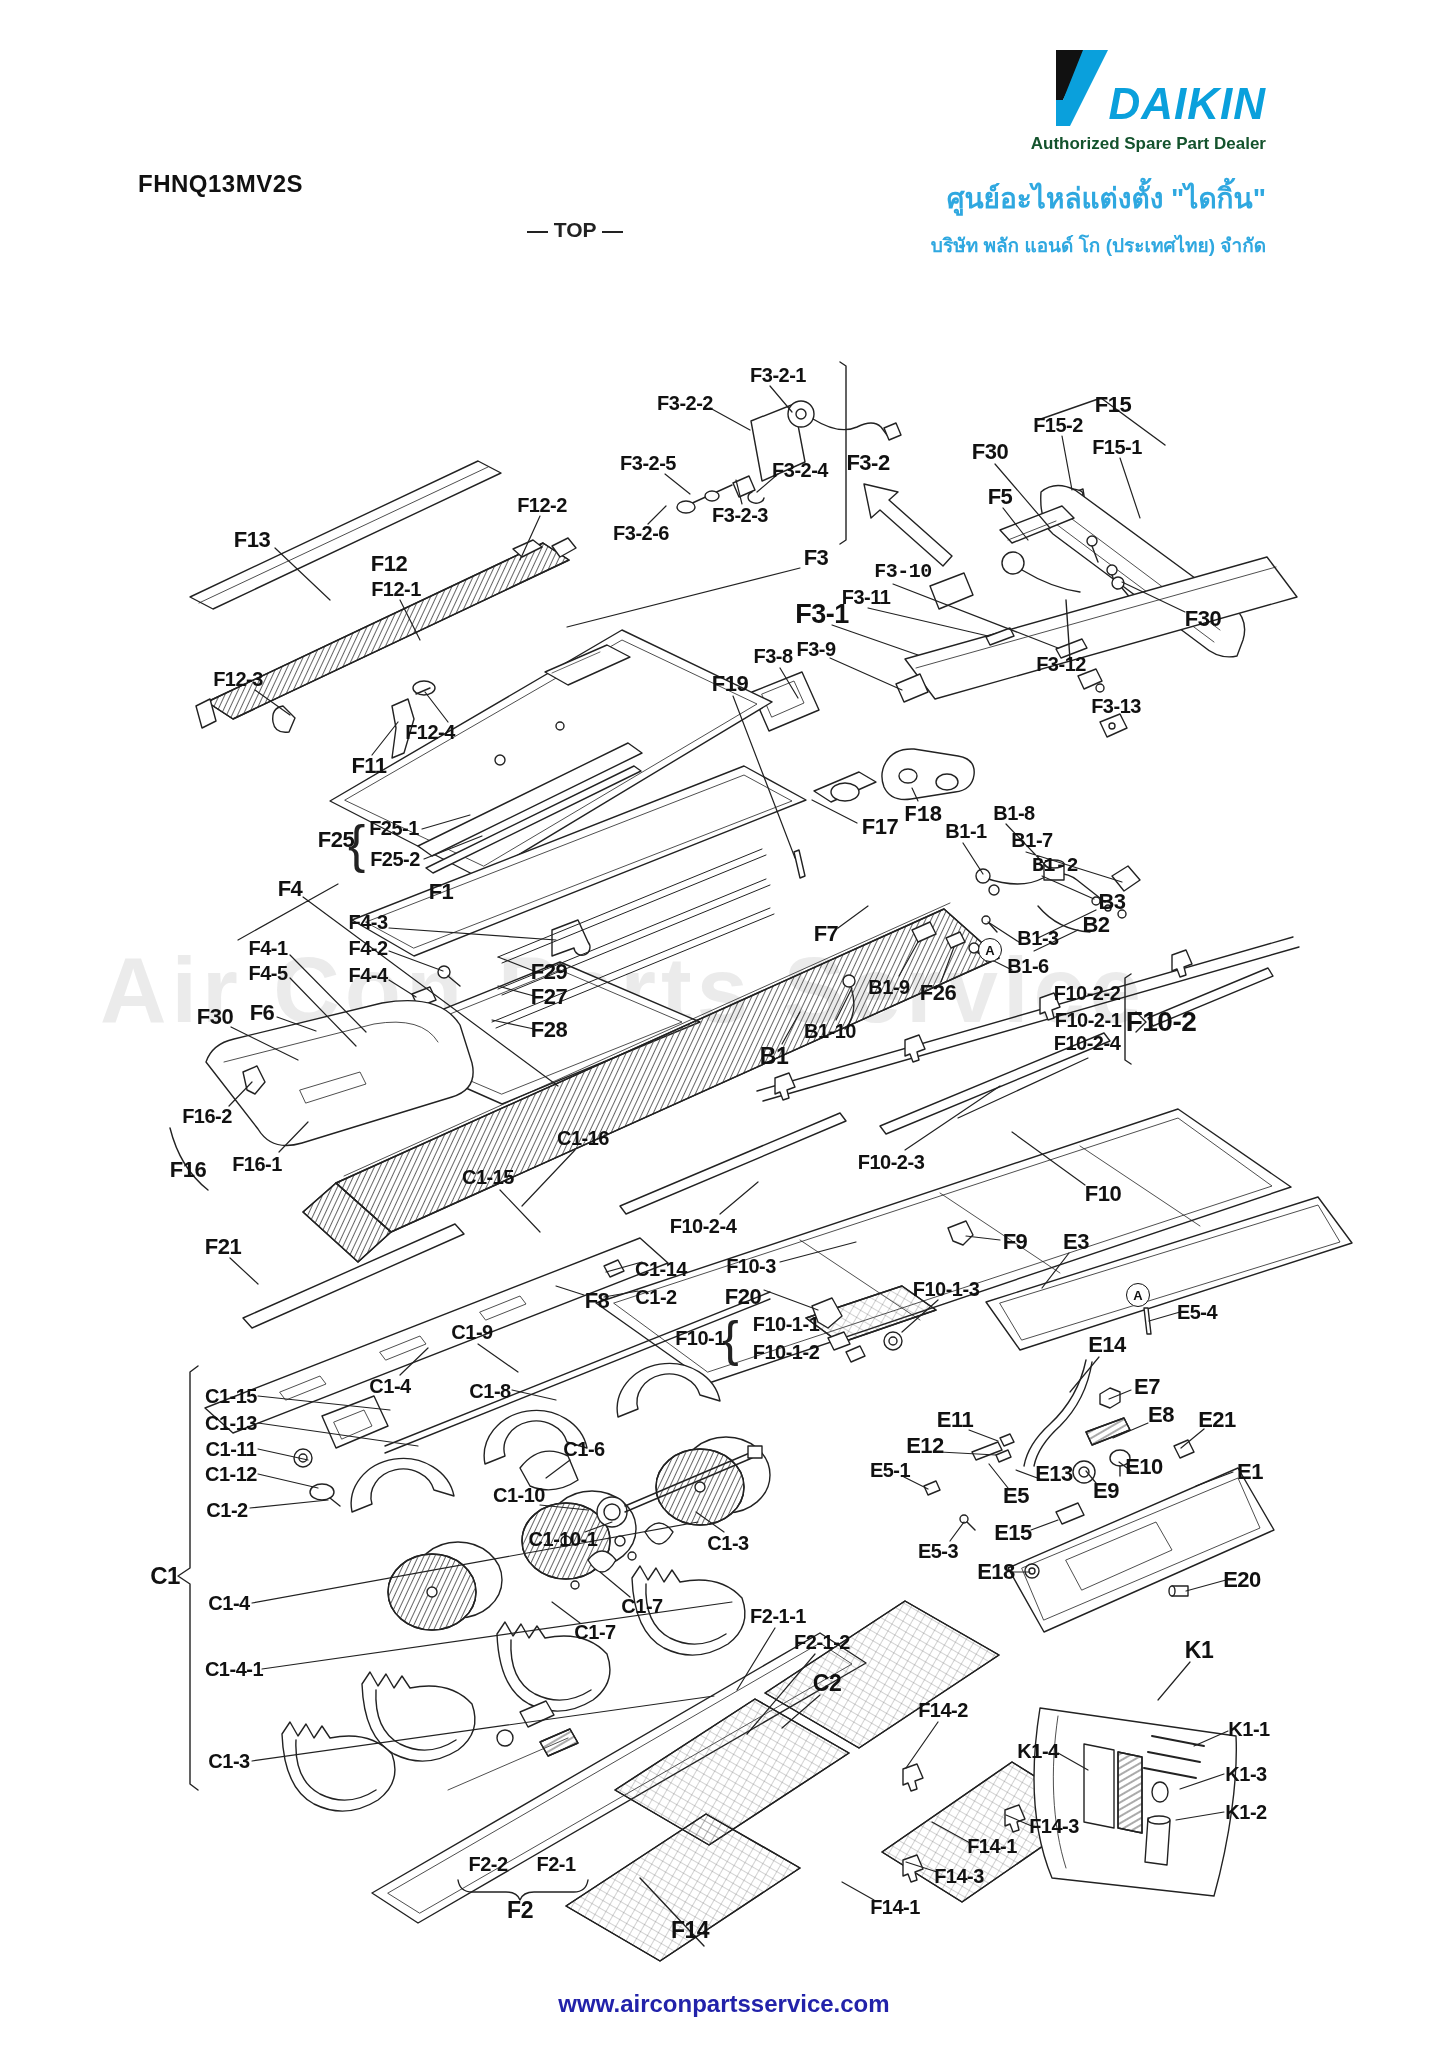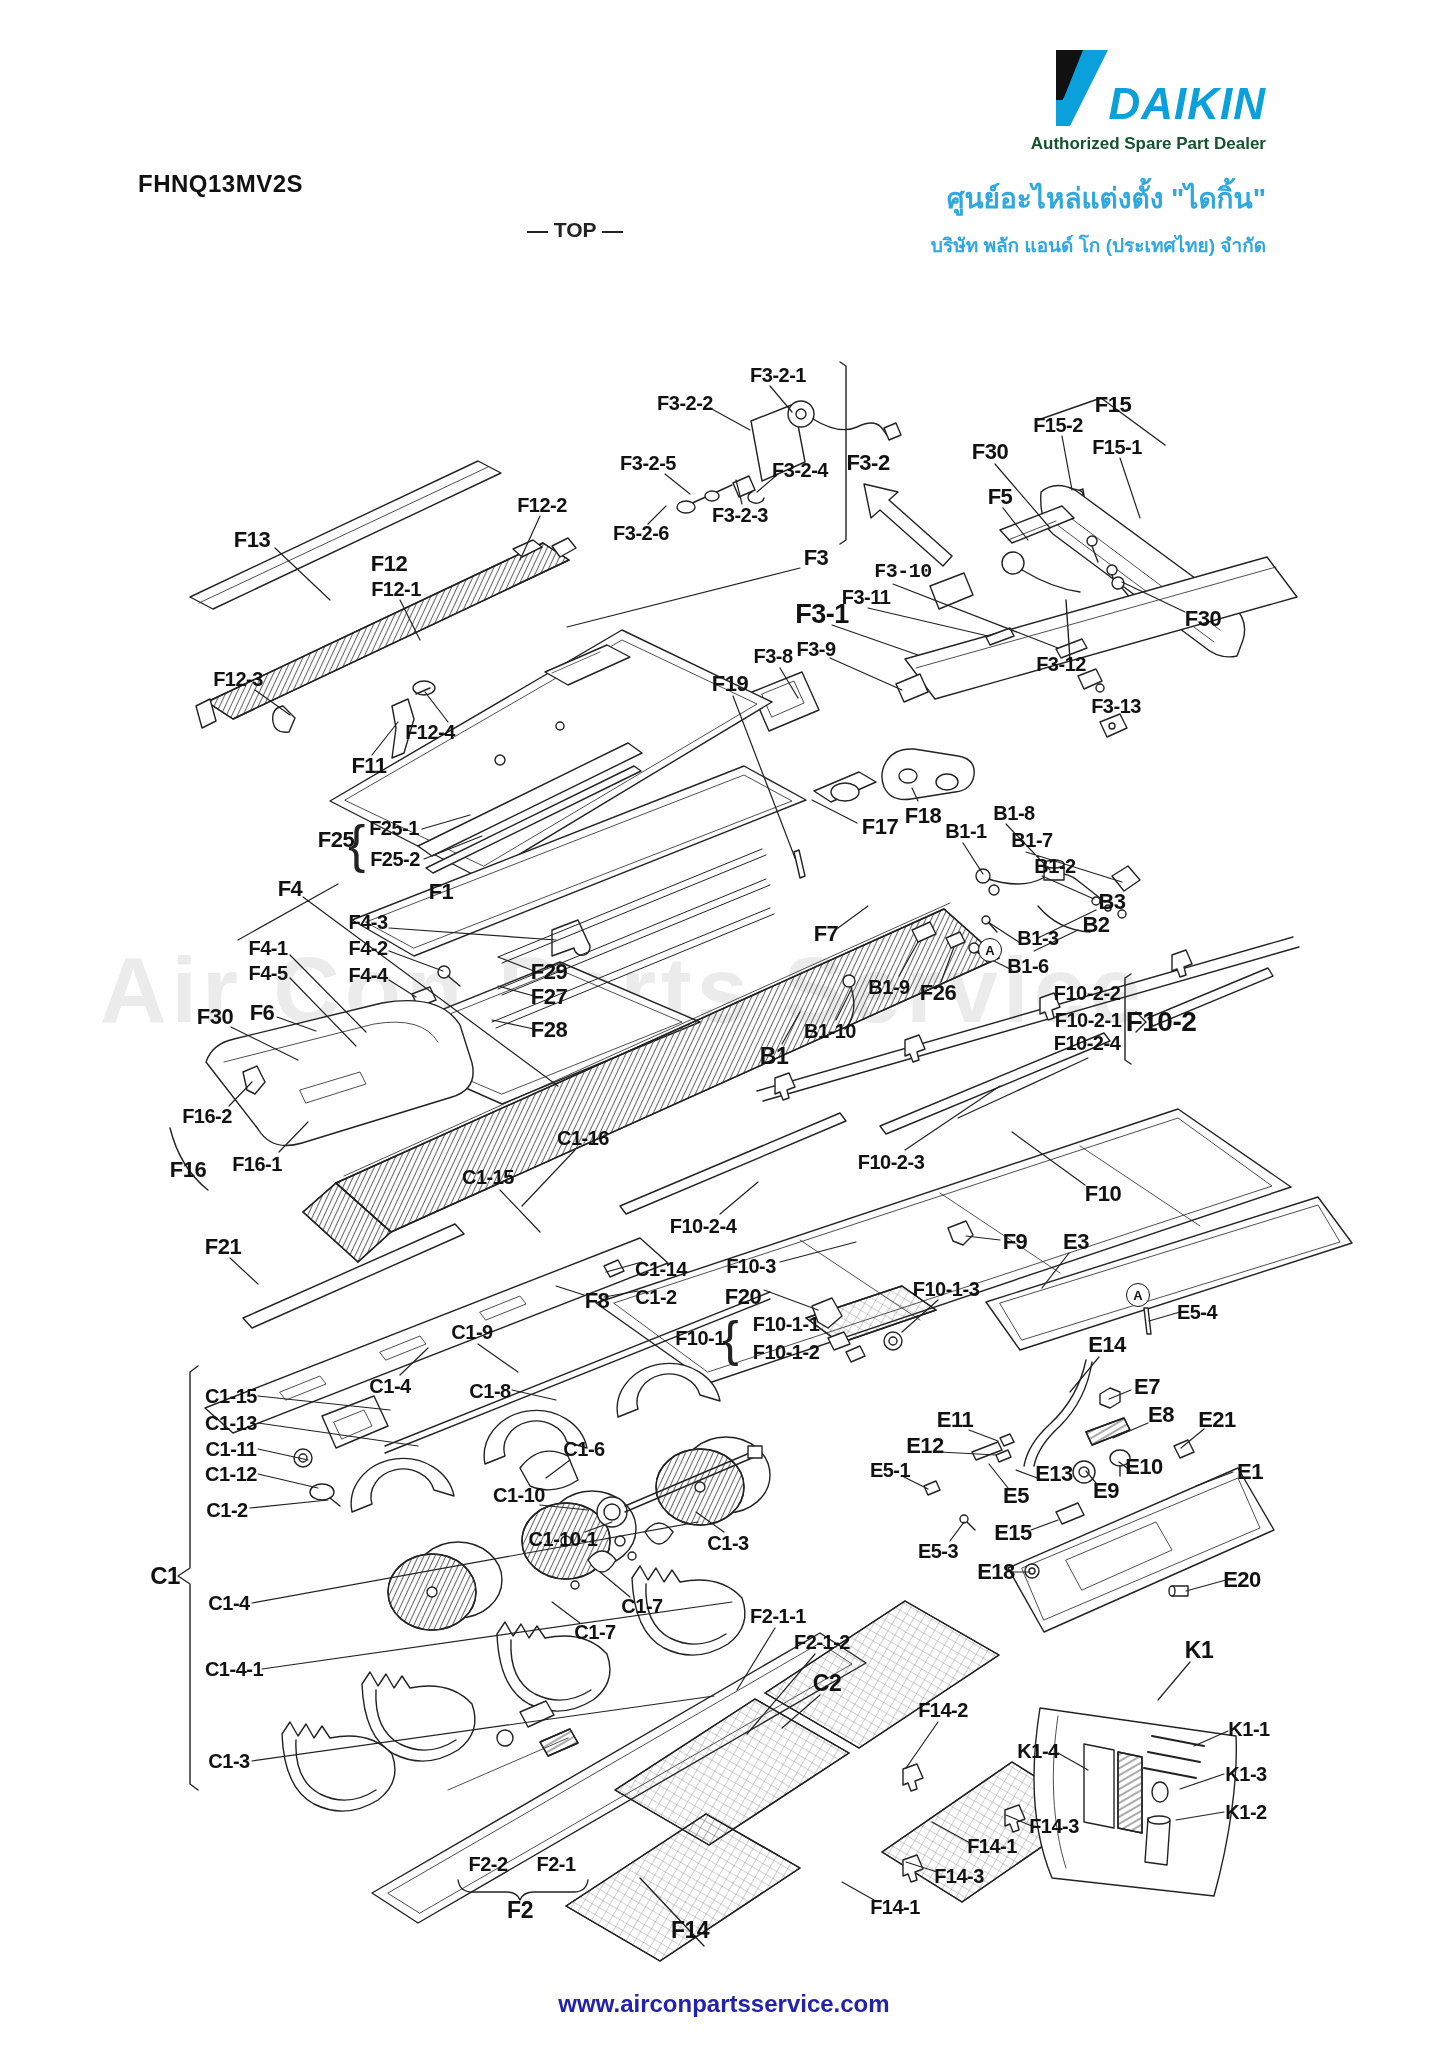--- a/index.html
+++ b/index.html
@@ -379,25 +379,25 @@
       <span class="lb" style="left: 368px; top: 975px; font-size: 20px;">F4-4</span>
       <span class="lb" style="left: 262px; top: 1013px; font-size: 22px;">F6</span>
       <span class="lb" style="left: 215px; top: 1017px; font-size: 22px;">F30</span>
       <span class="lb" style="left: 549px; top: 972px; font-size: 22px;">F29</span>
       <span class="lb" style="left: 549px; top: 997px; font-size: 22px;">F27</span>
       <span class="lb" style="left: 549px; top: 1030px; font-size: 22px;">F28</span>
       <span class="lb" style="left: 207px; top: 1116px; font-size: 20px;">F16-2</span>
       <span class="lb" style="left: 257px; top: 1164px; font-size: 20px;">F16-1</span>
       <span class="lb" style="left: 188px; top: 1170px; font-size: 22px;">F16</span>
       <span class="lb" style="left: 880px; top: 827px; font-size: 22px;">F17</span>
-      <span class="lb" style="left: 923px; top: 816px; font-size: 22px;">F18</span>
+      <span class="lb" style="left: 923px; top: 816px; font-size: 22px; font-family: Liberation Mono, monospace;">F18</span>
       <span class="lb" style="left: 966px; top: 831px; font-size: 20px;">B1-1</span>
       <span class="lb" style="left: 1014px; top: 813px; font-size: 20px;">B1-8</span>
       <span class="lb" style="left: 1032px; top: 840px; font-size: 20px;">B1-7</span>
-      <span class="lb" style="left: 1055px; top: 866px; font-size: 20px;">B1-2</span>
+      <span class="lb" style="left: 1055px; top: 866px; font-size: 20px; font-family: Liberation Mono, monospace;">B1-2</span>
       <span class="lb" style="left: 1112px; top: 902px; font-size: 22px;">B3</span>
       <span class="lb" style="left: 1096px; top: 925px; font-size: 22px;">B2</span>
       <span class="lb" style="left: 826px; top: 934px; font-size: 22px;">F7</span>
       <span class="lb" style="left: 1038px; top: 938px; font-size: 20px;">B1-3</span>
       <span class="lb" style="left: 1028px; top: 966px; font-size: 20px;">B1-6</span>
       <span class="lb" style="left: 889px; top: 987px; font-size: 20px;">B1-9</span>
       <span class="lb" style="left: 938px; top: 993px; font-size: 22px;">F26</span>
       <span class="lb" style="left: 774px; top: 1056px; font-size: 23px;">B1</span>
       <span class="lb" style="left: 830px; top: 1031px; font-size: 20px;">B1-10</span>
       <span class="lb" style="left: 1087px; top: 993px; font-size: 20px;">F10-2-2</span>

